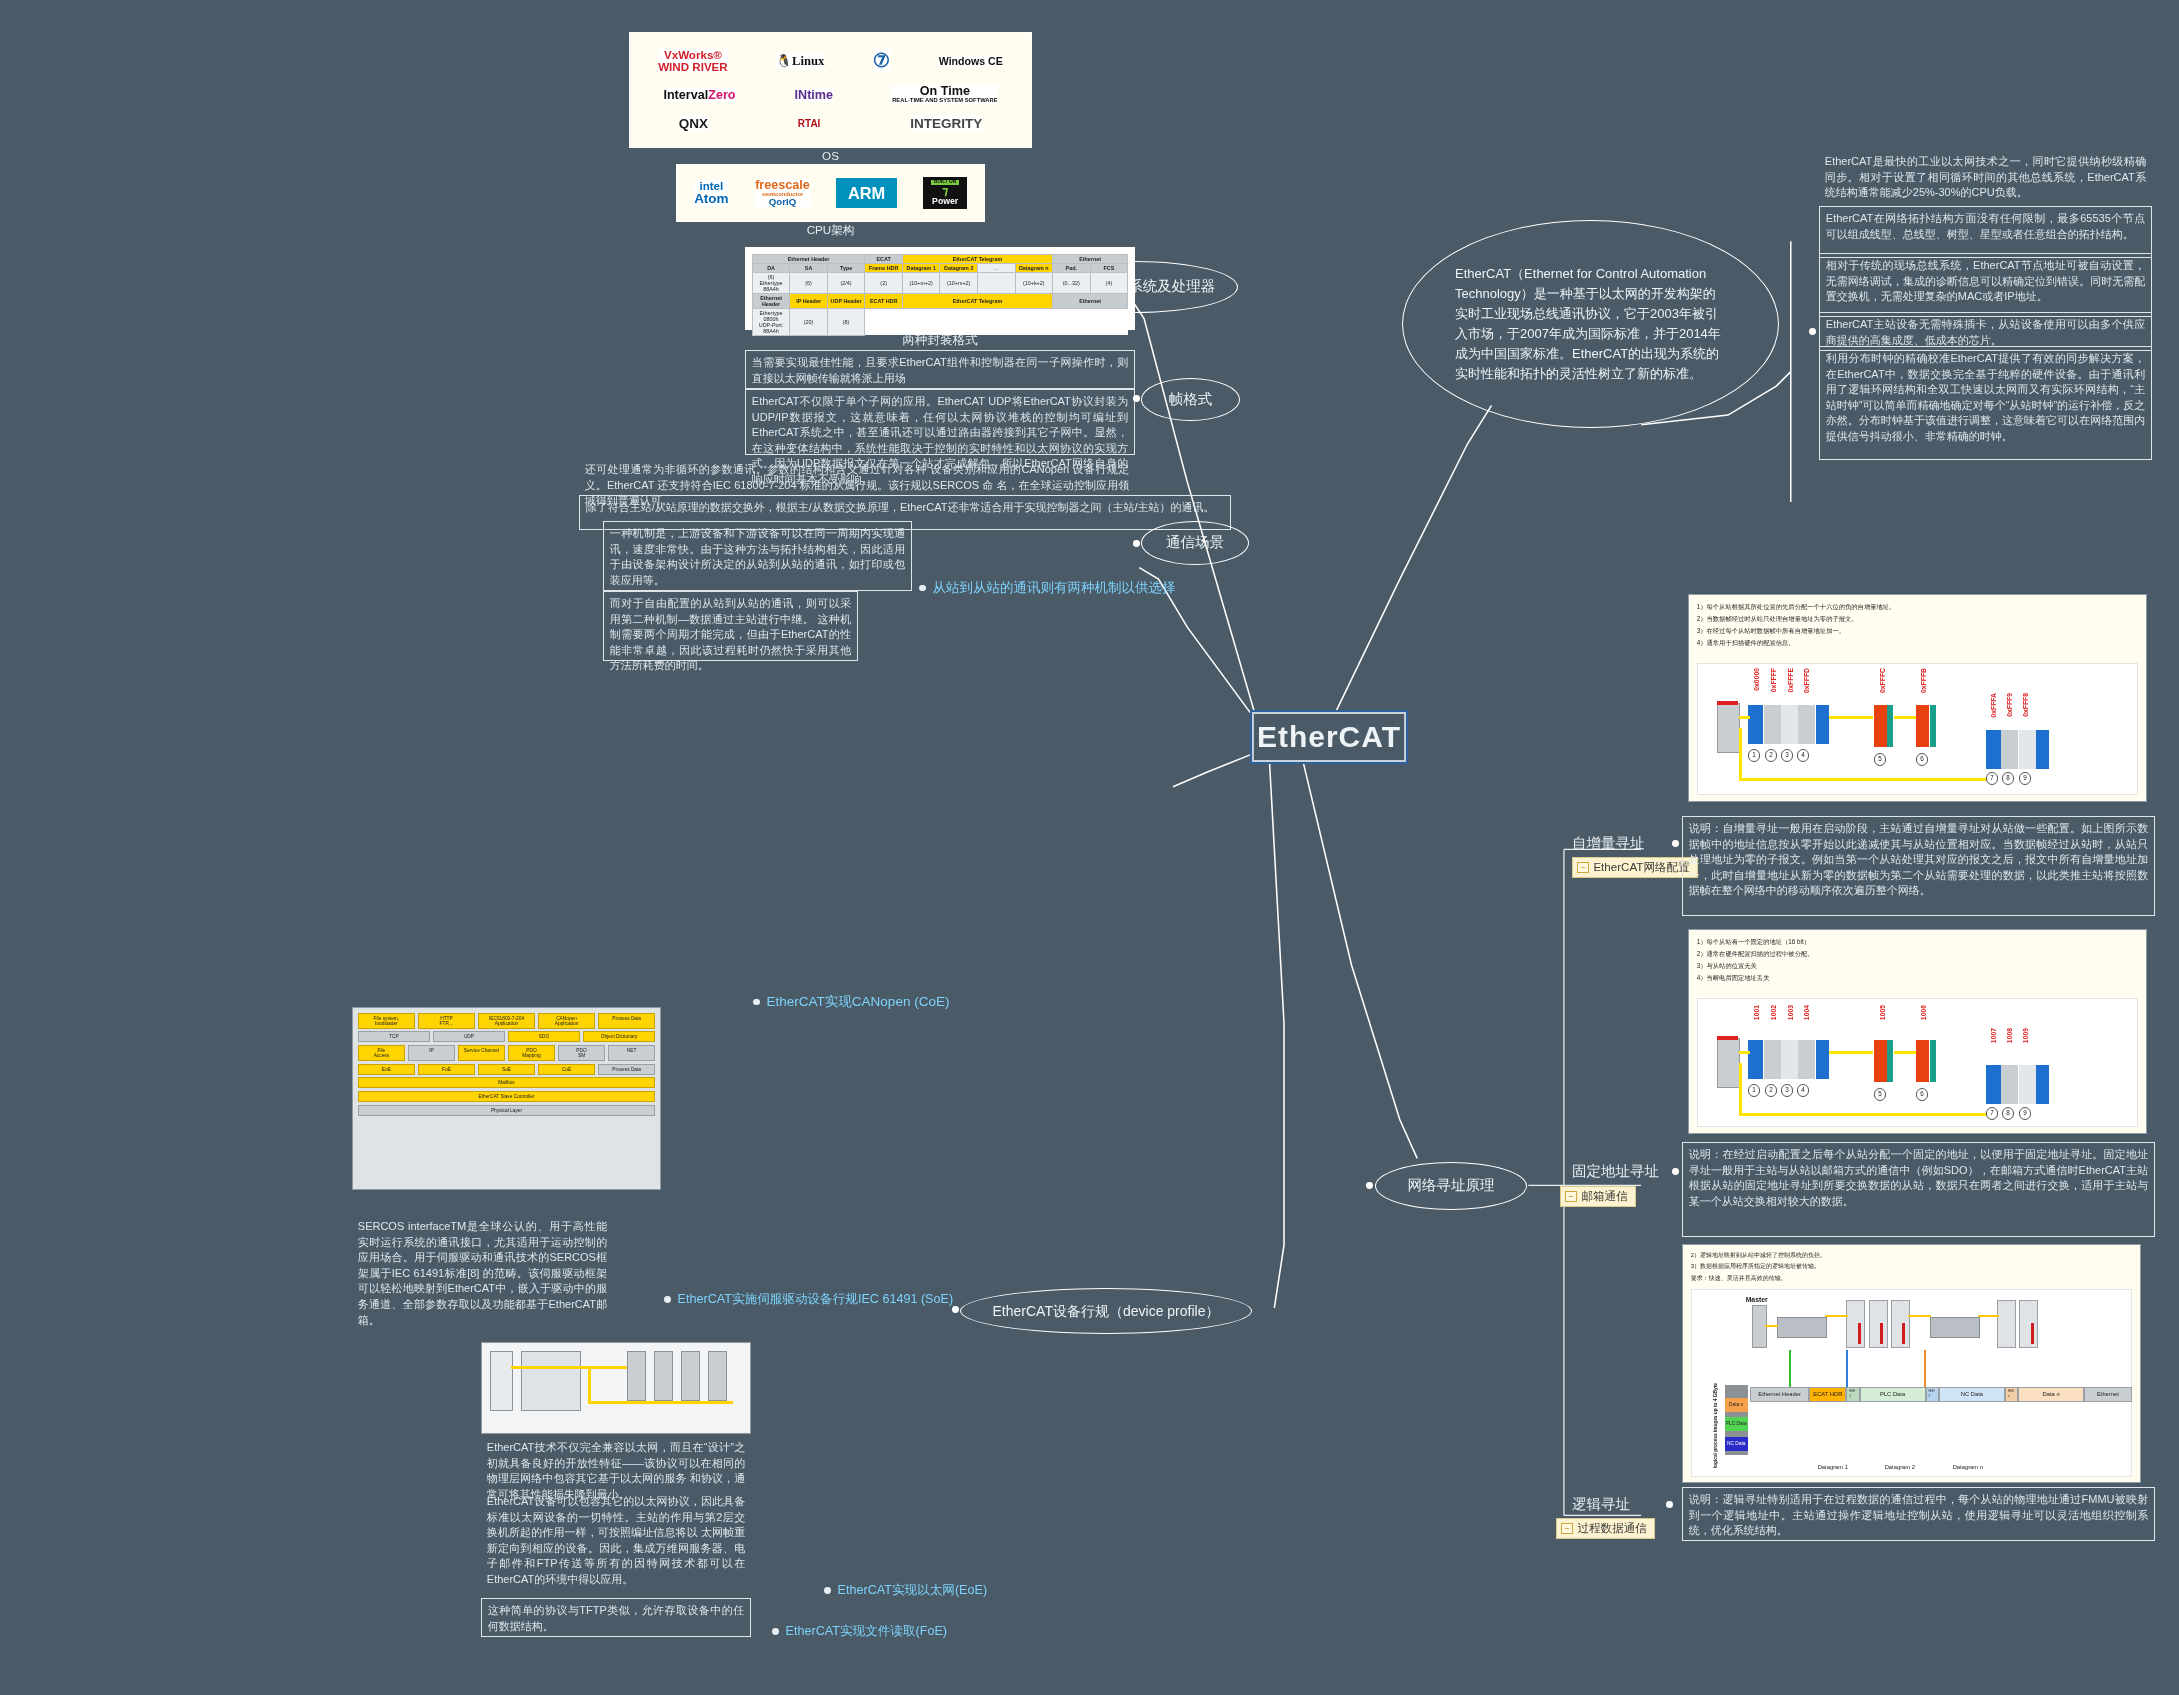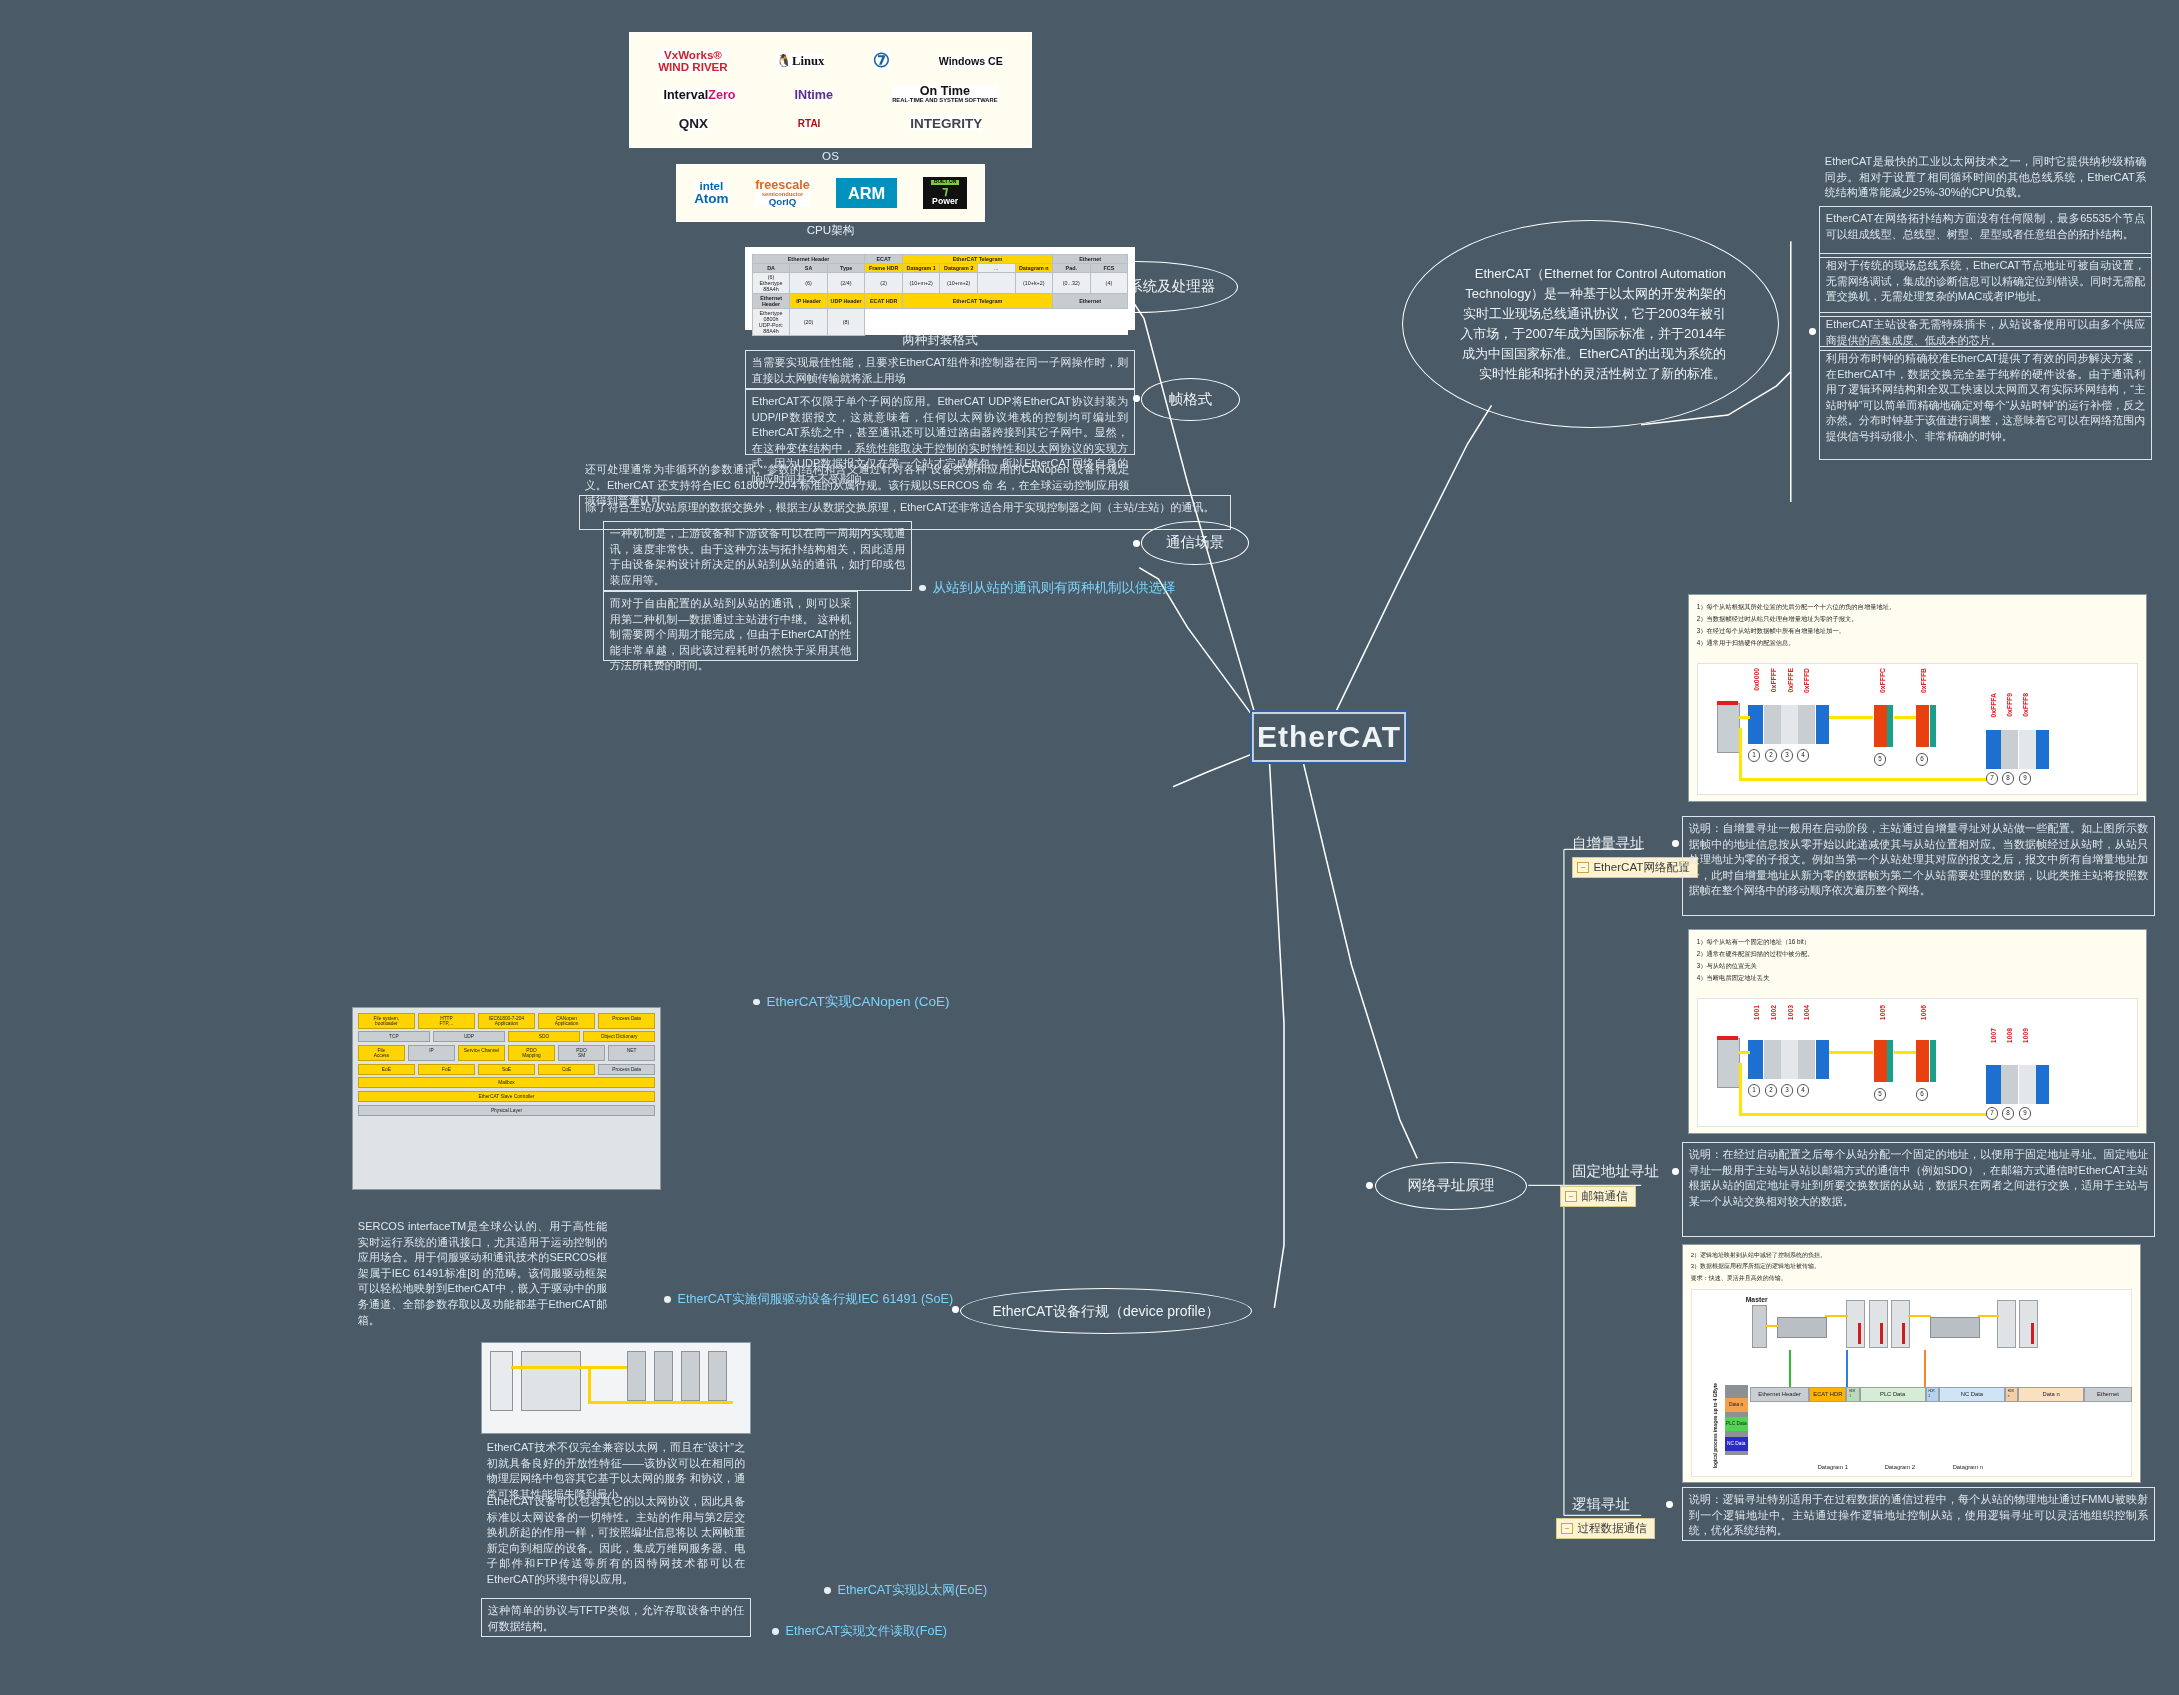--- a/index.html
+++ b/index.html
@@ -250,21 +250,21 @@
   <div class="ellipse" style="left:1141px;top:521px;width:106px;height:42px;font-size:14.5px;">
     <span>通信场景</span>
   </div>
   <div class="dot" style="left:1133px;top:540px;"></div>
 
   <div class="center-node" style="left:1250px;top:710px;width:154px;height:50px;">
     <span>EtherCAT</span>
   </div>
 
   <div class="ellipse" style="left:1402px;top:220px;width:377px;height:208px;padding:0 52px;box-sizing:border-box;
-              font-size:13px;line-height:1.55;text-align:right;">
+              font-size:13px;line-height:1.55;text-align:left;">
     <span>EtherCAT（Ethernet for Control Automation Technology）是一种基于以太网的开发构架的实时工业现场总线通讯协议，它于2003年被引入市场，于2007年成为国际标准，并于2014年成为中国国家标准。EtherCAT的出现为系统的实时性能和拓扑的灵活性树立了新的标准。</span>
   </div>
 
   <div class="txtbox noborder" style="left:1819px;top:150px;width:333px;height:62px;">EtherCAT是最快的工业以太网技术之一，同时它提供纳秒级精确同步。相对于设置了相同循环时间的其他总线系统，EtherCAT系统结构通常能减少25%-30%的CPU负载。</div>
   <div class="txtbox" style="left:1819px;top:206px;width:333px;height:52px;">EtherCAT在网络拓扑结构方面没有任何限制，最多65535个节点可以组成线型、总线型、树型、星型或者任意组合的拓扑结构。</div>
   <div class="txtbox" style="left:1819px;top:253px;width:333px;height:64px;">相对于传统的现场总线系统，EtherCAT节点地址可被自动设置，无需网络调试，集成的诊断信息可以精确定位到错误。同时无需配置交换机，无需处理复杂的MAC或者IP地址。</div>
   <div class="txtbox" style="left:1819px;top:312px;width:333px;height:39px;">EtherCAT主站设备无需特殊插卡，从站设备使用可以由多个供应商提供的高集成度、低成本的芯片。</div>
   <div class="txtbox" style="left:1819px;top:346px;width:333px;height:114px;">利用分布时钟的精确校准EtherCAT提供了有效的同步解决方案，在EtherCAT中，数据交换完全基于纯粹的硬件设备。由于通讯利用了逻辑环网结构和全双工快速以太网而又有实际环网结构，“主站时钟”可以简单而精确地确定对每个“从站时钟”的运行补偿，反之亦然。分布时钟基于该值进行调整，这意味着它可以在网络范围内提供信号抖动很小、非常精确的时钟。</div>
   <div class="dot" style="left:1809px;top:328px;"></div>
 

